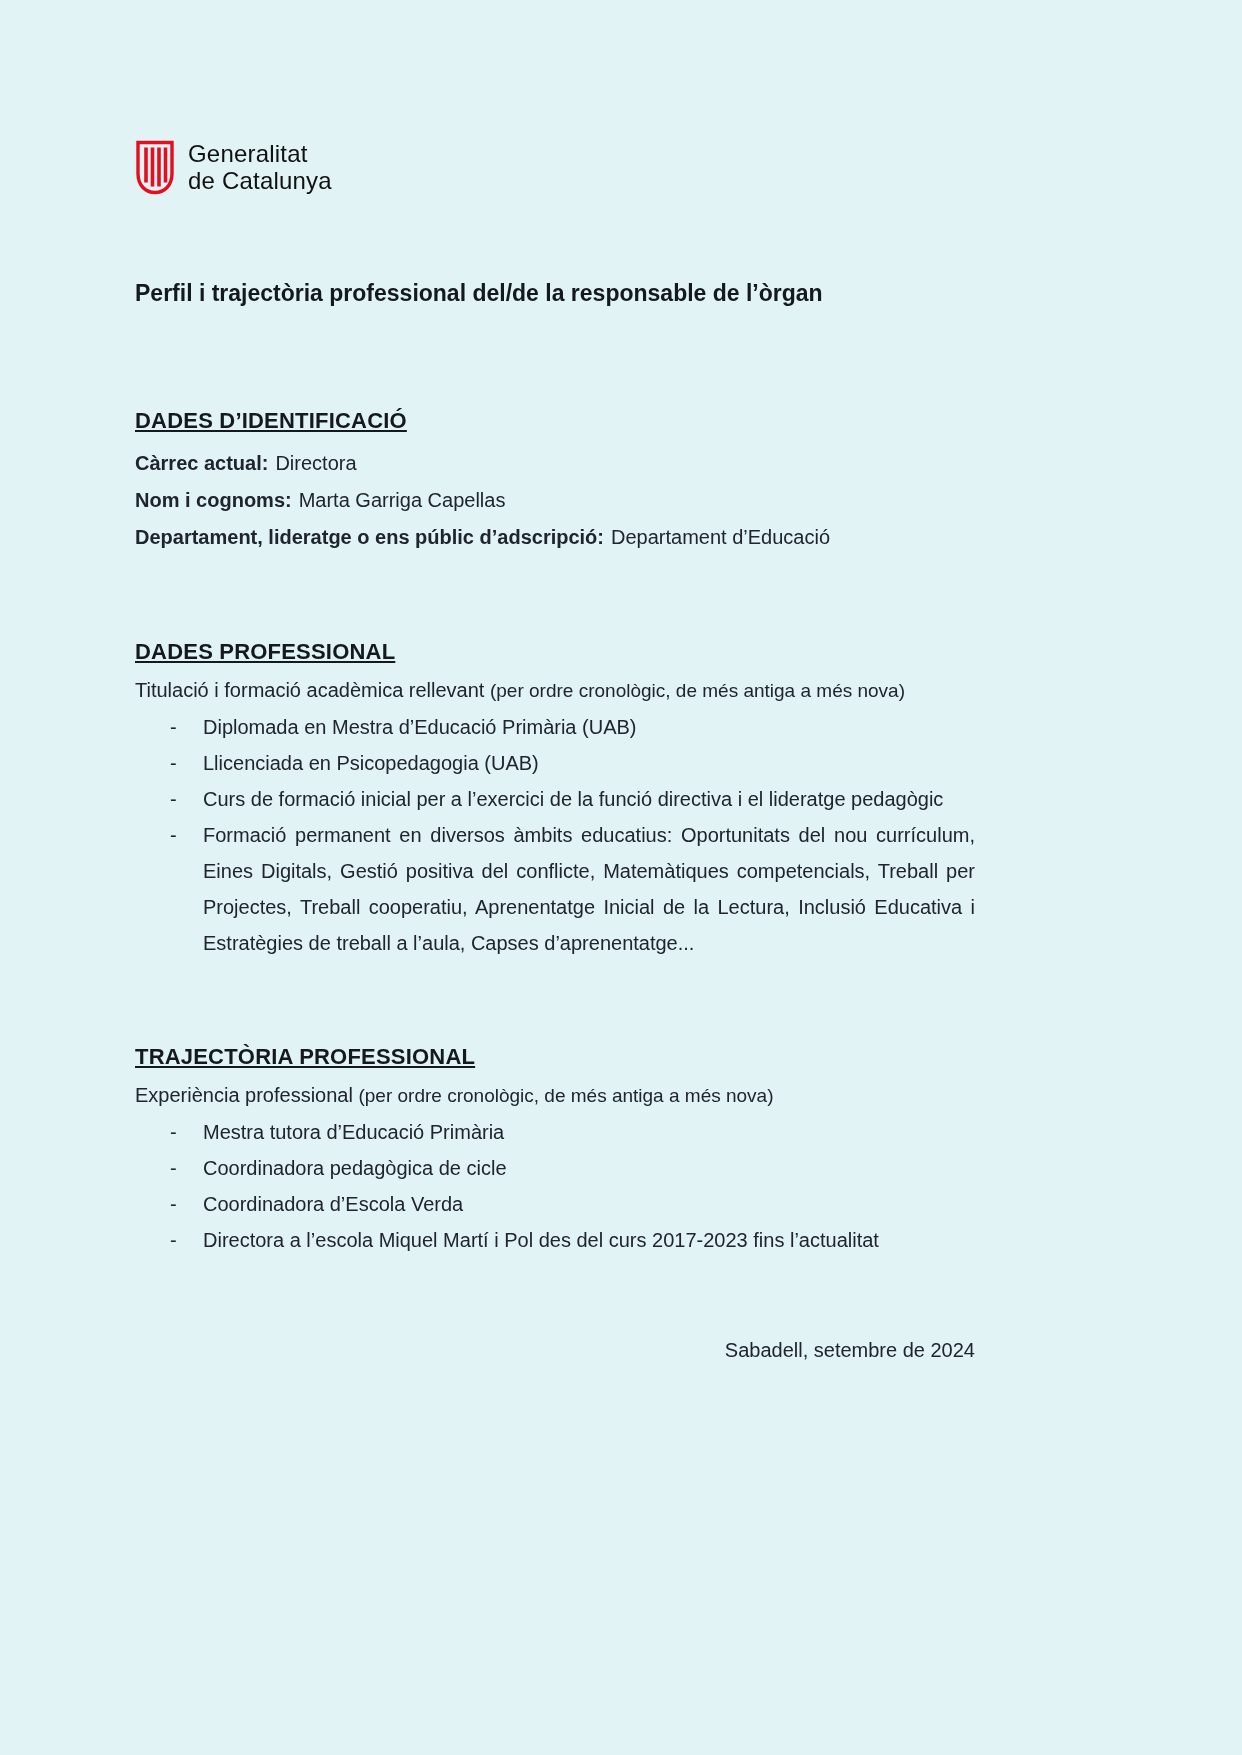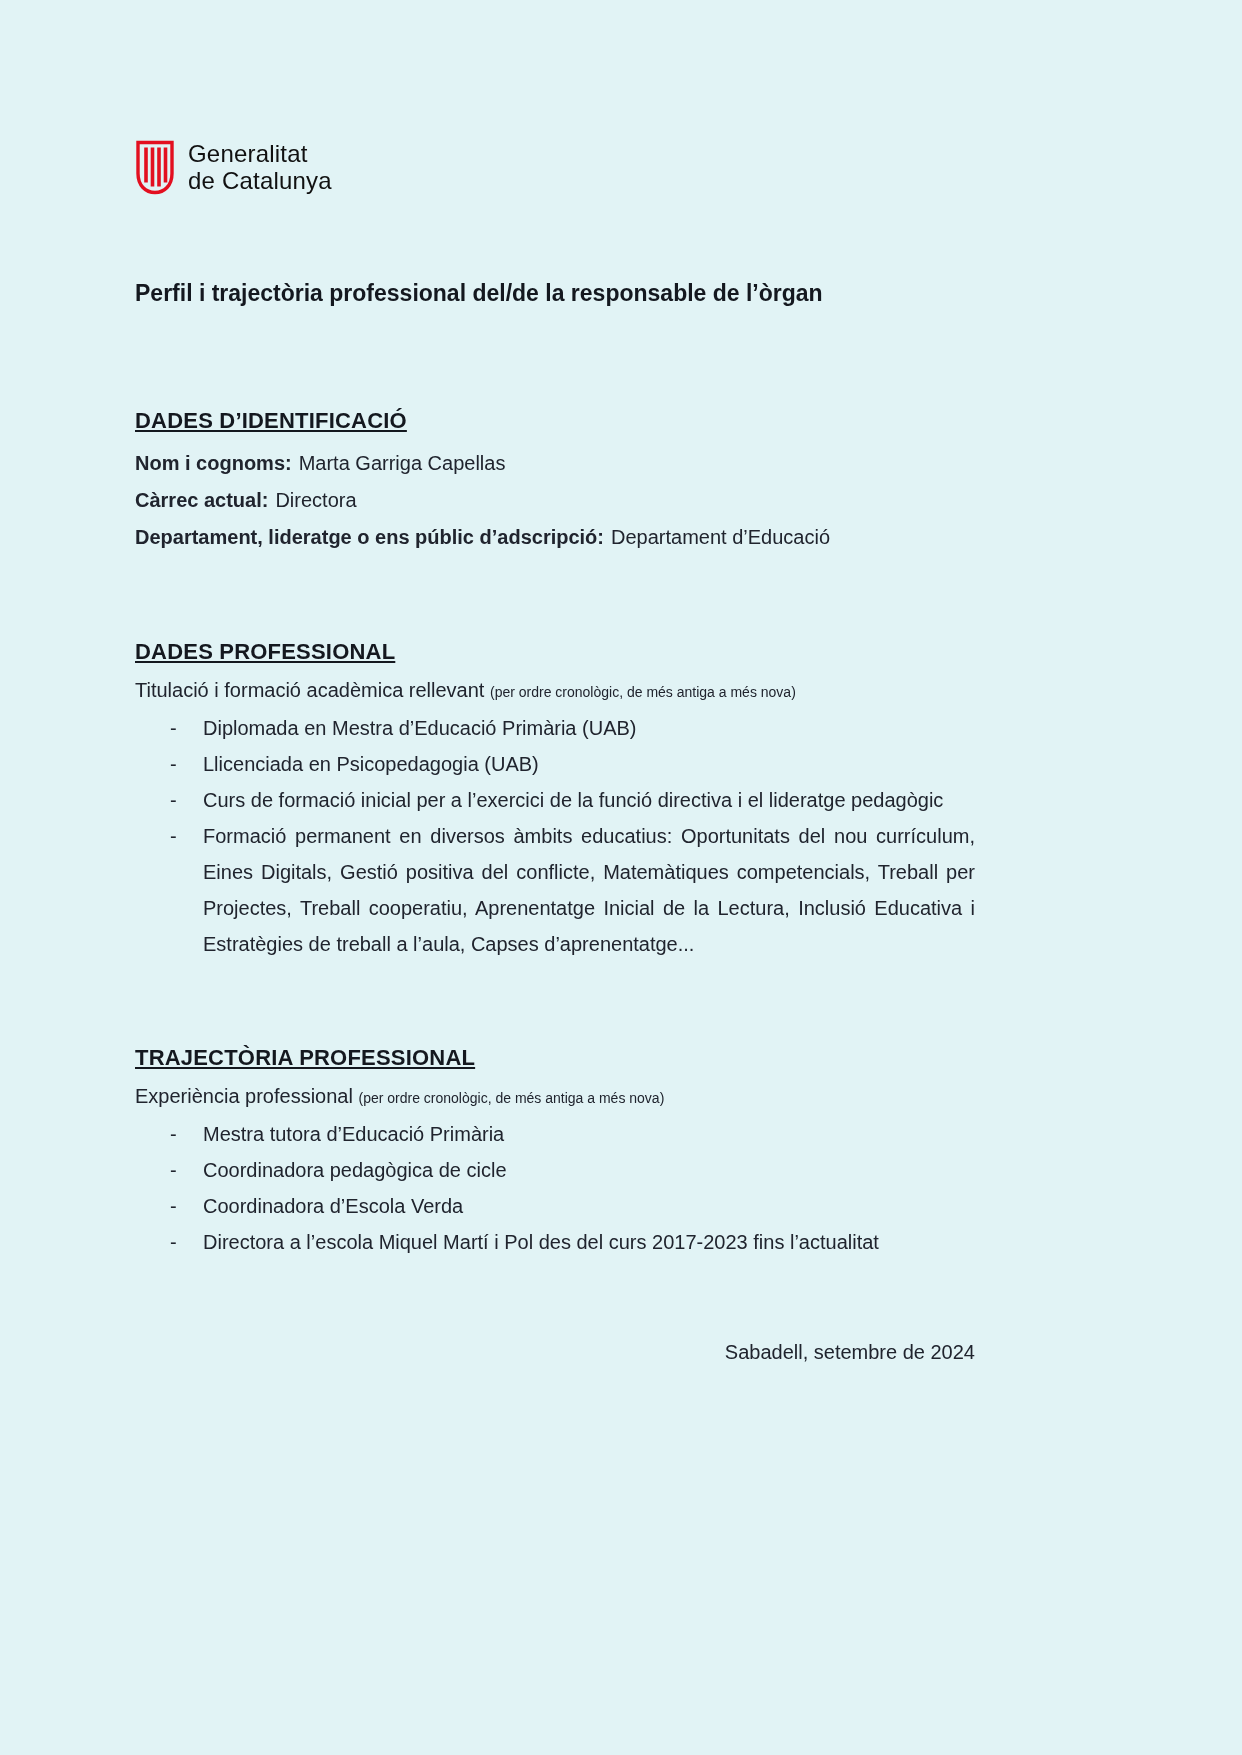--- a/index.html
+++ b/index.html
@@ -65,21 +65,21 @@
   .field-line .lbl{
     font-weight:bold;
     margin-right:7px;
   }
   .subheading{
     font-size:20px;
     line-height:36px;
     margin-top:2px;
   }
   .subheading .note{
-    font-size:14px;
+    font-size:19px;
   }
   .bullets{
     padding-left:35px;
   }
   .bullet{
     display:flex;
     font-size:20px;
     line-height:36px;
   }
   .bullet .dash{
@@ -118,25 +118,25 @@
       </div>
     </div>
 
     <h1 class="doc-title">Perfil i trajectòria professional del/de la responsable de l’òrgan</h1>
 
     <div class="section-id">
       <h2 class="section-heading">DADES D’IDENTIFICACIÓ</h2>
       <div class="fields">
 
           <p class="field-line">
+            <span class="lbl">Càrrec actual:</span><span>Directora</span>
+          </p>
+
+          <p class="field-line">
             <span class="lbl">Nom i cognoms:</span><span>Marta Garriga Capellas</span>
-          </p>
-
-          <p class="field-line">
-            <span class="lbl">Càrrec actual:</span><span>Directora</span>
           </p>
 
           <p class="field-line">
             <span class="lbl">Departament, lideratge o ens públic d’adscripció:</span><span>Departament d’Educació</span>
           </p>
         </div>
     </div>
 
     <div class="section-perfil">
       <h2 class="section-heading">DADES PROFESSIONAL</h2>

